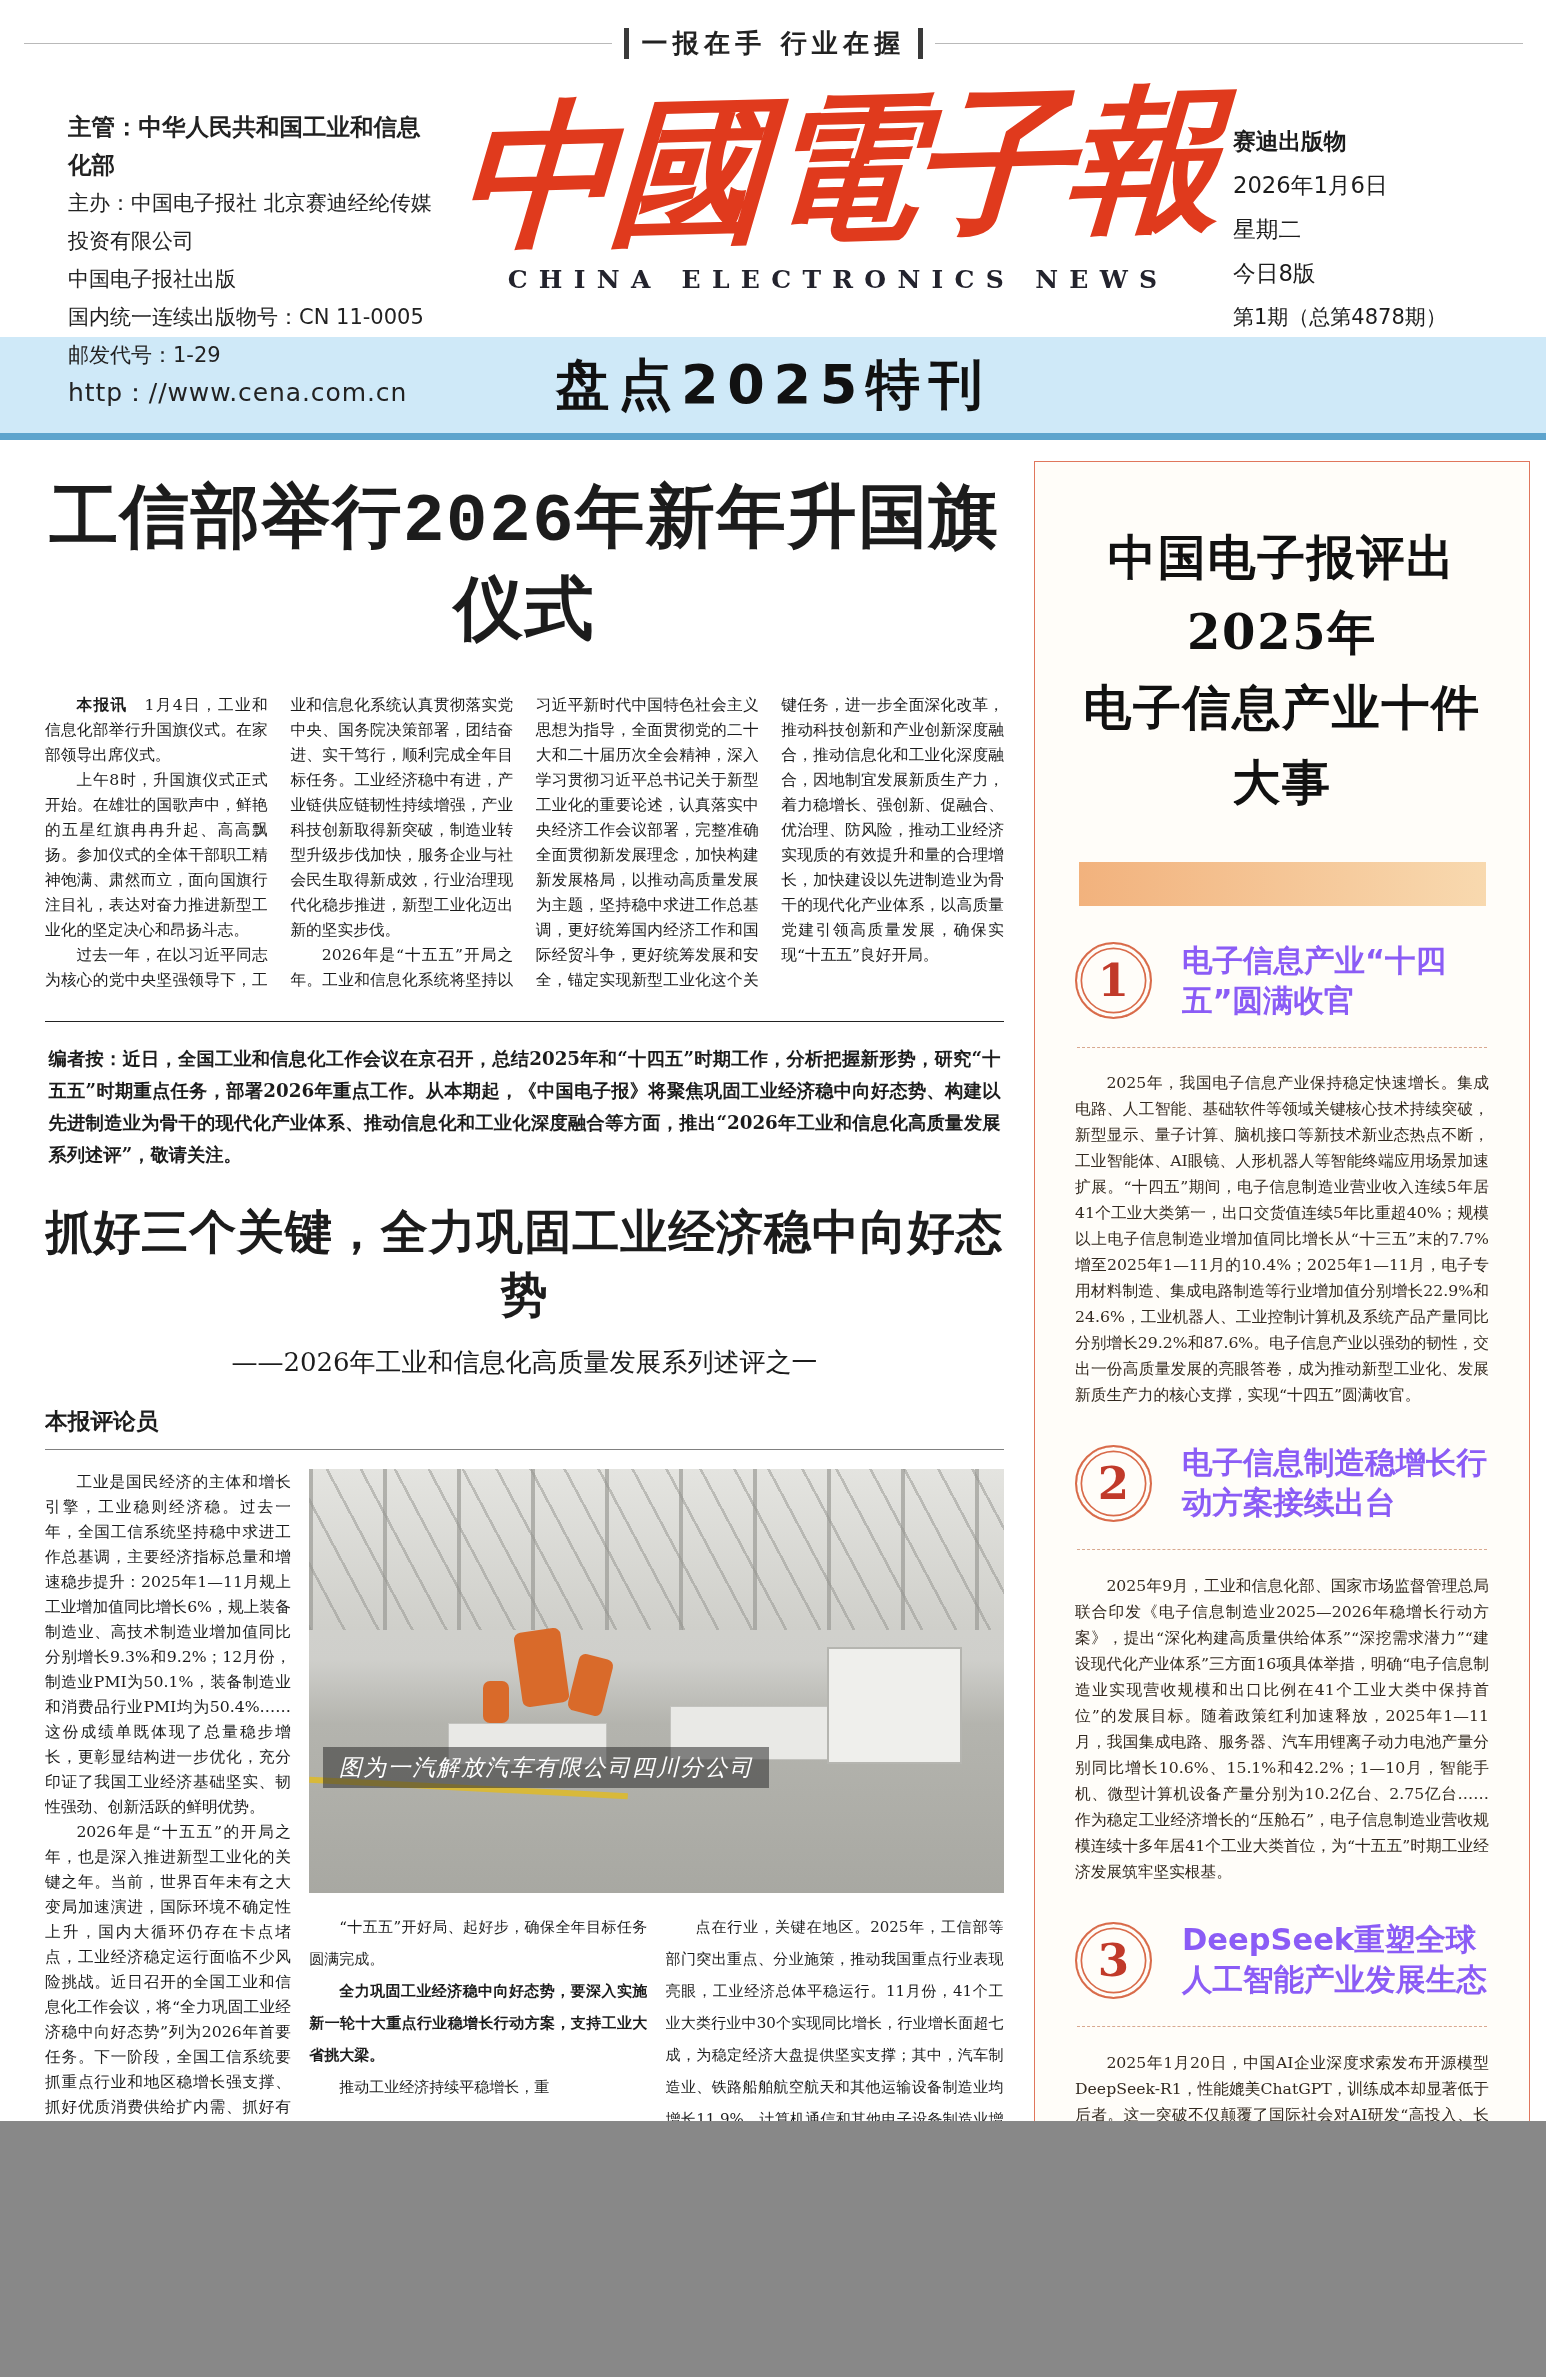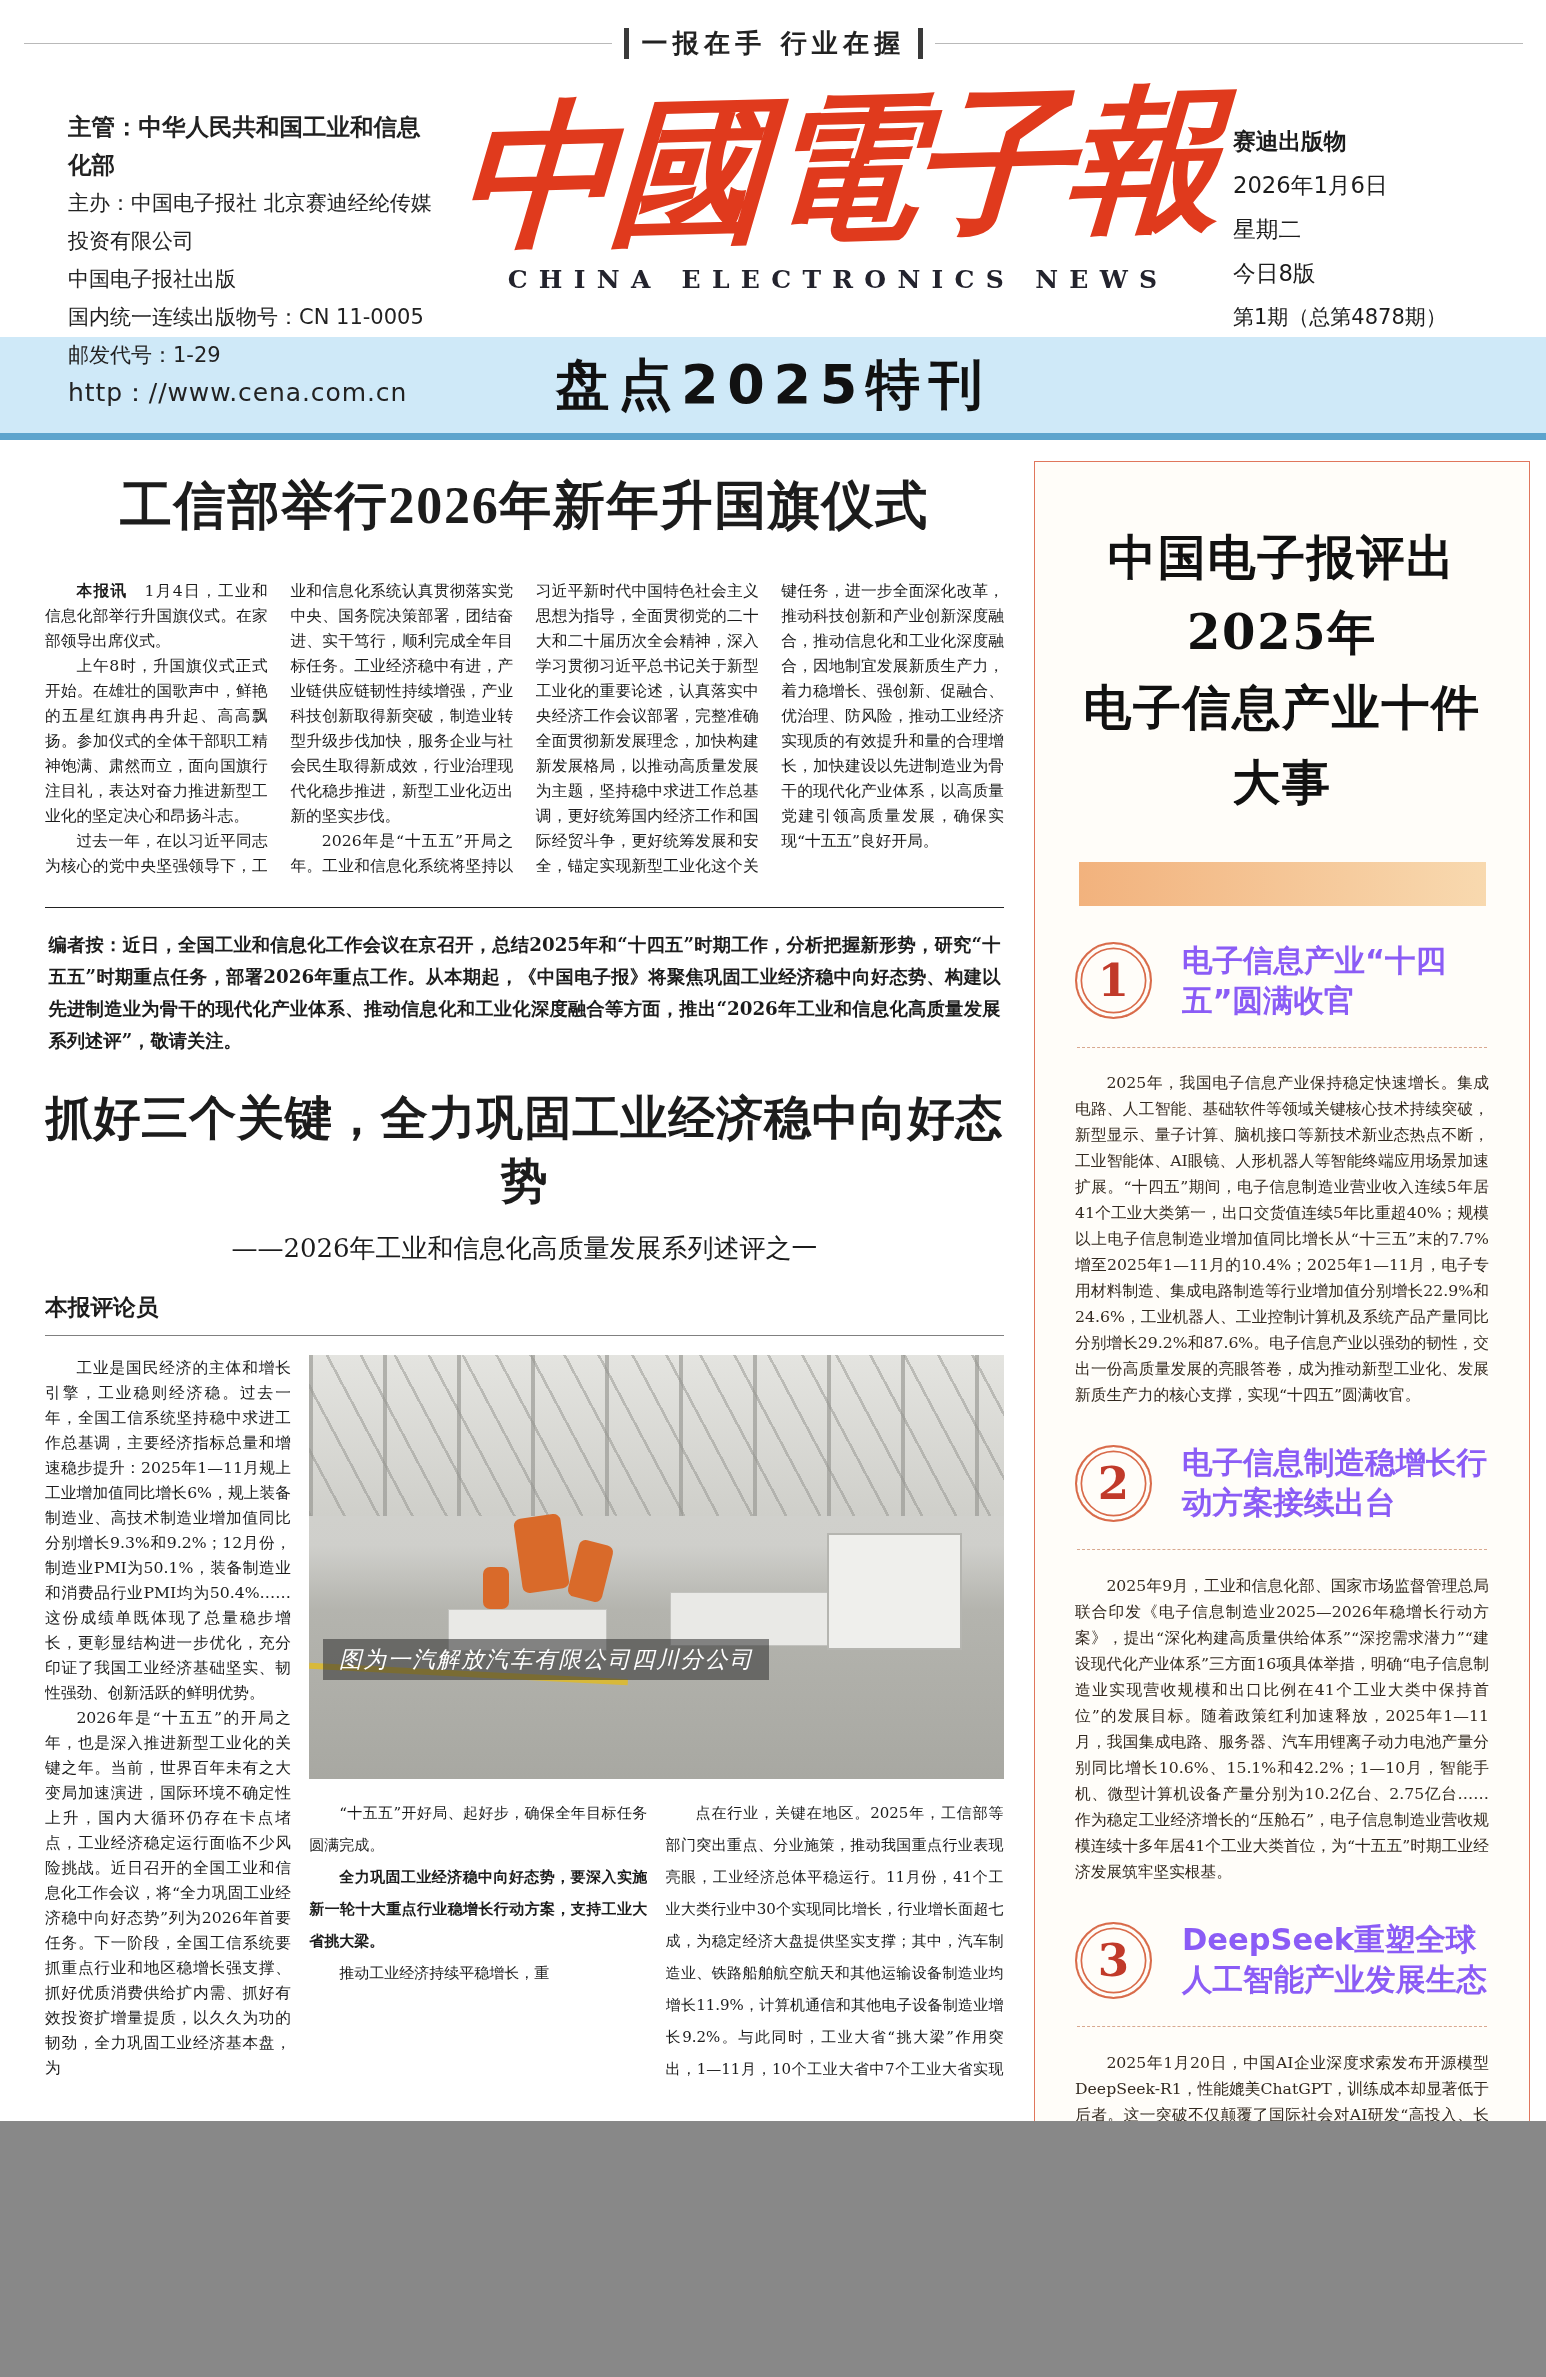--- a/index.html
+++ b/index.html
@@ -25,22 +25,22 @@
   .mh-right div{font-size:22.7px;}
   .mh-right .issue{font-size:21px;}
   
   .banner{height:96px;background:#cfe9f8;border-bottom:7px solid #5ea4cd;
           text-align:center;line-height:96px;font-size:54px;font-weight:900;letter-spacing:8.7px;
           font-family:"DejaVu Sans","Liberation Sans",sans-serif;color:#111;}
   
   .content{display:flex;padding:0 17.4px 0 45px;gap:30px;height:1952px;overflow:hidden;}
   .left-area{width:959px;flex:0 0 959px;overflow:hidden;}
   
-  .h1-a1{font-size:52px;font-weight:900;text-align:center;margin:31px 0 12px 0;letter-spacing:1.7px;
-         font-family:Liberation Serif, serif;}
+  .h1-a1{font-size:69px;font-weight:900;text-align:center;margin:31px 0 12px 0;letter-spacing:1.7px;
+         font-family:Liberation Mono, monospace;}
   .a1-cols{margin-top:37px;height:307px;column-count:4;column-gap:22.7px;column-fill:auto;
            font-size:15.7px;line-height:25px;text-align:justify;overflow:hidden;}
   .a1-cols p,.a2 p,.a3-cols p{margin:0;text-indent:2em;}
   .lead{font-weight:bold;}
   
   .editor-note{margin-top:22.7px;border-top:1.7px solid #222;padding:21px 3.5px 0 3.5px;
                font-size:18.3px;line-height:32px;text-align:justify;font-weight:600;}
   .editor-note .label{font-weight:bold;}
   
   .h2-a2{font-size:47px;font-weight:900;text-align:center;margin:30px 0 0 0;letter-spacing:0.9px;
@@ -57,21 +57,21 @@
   .ph-floor{position:absolute;bottom:0;left:0;right:0;height:30%;background:linear-gradient(#9a9a94,#87878० 80%,#8a8a84);}
   .ph-yellowline{position:absolute;bottom:24%;left:0;width:46%;height:6.1px;background:#d8b93a;transform:rotate(3deg);}
   .ph-robot{position:absolute;background:#d96a2a;border-radius:7px;}
   .ph-robot.r1{width:47px;height:75px;left:30%;top:38%;transform:rotate(-8deg);}
   .ph-robot.r2{width:35px;height:58px;left:38%;top:44%;transform:rotate(14deg);}
   .ph-robot.r3{width:26px;height:42px;left:25%;top:50%;}
   .ph-table{position:absolute;background:#e9e9e6;border:1.7px solid #c2c2be;}
   .ph-table.t1{width:200px;height:52px;left:52%;top:56%;}
   .ph-table.t2{width:157px;height:40px;left:20%;top:60%;}
   .ph-board{position:absolute;width:131px;height:113px;right:6%;top:42%;background:#efefec;border:2.6px solid #b5b5b0;}
-  .ph-caption{position:absolute;left:14px;bottom:99px;background:rgba(45,45,45,.55);color:#fff;
+  .ph-caption{position:absolute;left:14px;bottom:105px;background:rgba(45,45,45,.55);color:#fff;
               font-style:italic;font-size:22.7px;padding:5.2px 15.7px;letter-spacing:1.7px;}
   .a2-mid,.a2-right{font-size:15px;line-height:32px;text-align:justify;padding-top:18px;overflow:hidden;max-height:288px;}
   .a2 .boldpar{font-weight:bold;font-family:"DejaVu Sans","Liberation Sans",sans-serif;}
   
   .h3-a3{font-size:56px;font-weight:900;text-align:center;margin:30px 0 0 0;letter-spacing:1.7px;}
   
   .sidebar{flex:0 0 496px;width:496px;margin-top:21px;border:1.7px solid #e0765c;background:#fffdf9;
            position:relative;overflow:hidden;height:1914px;padding:0 40px;box-sizing:border-box;}
   .sb-title{margin-top:58px;text-align:center;font-size:48px;font-weight:900;line-height:75px;letter-spacing:1.7px;color:#111;}
   .sb-band{height:44px;background:linear-gradient(90deg,#f2b27d,#f8d9af);margin:42px 3.5px 8.7px 3.5px;}

